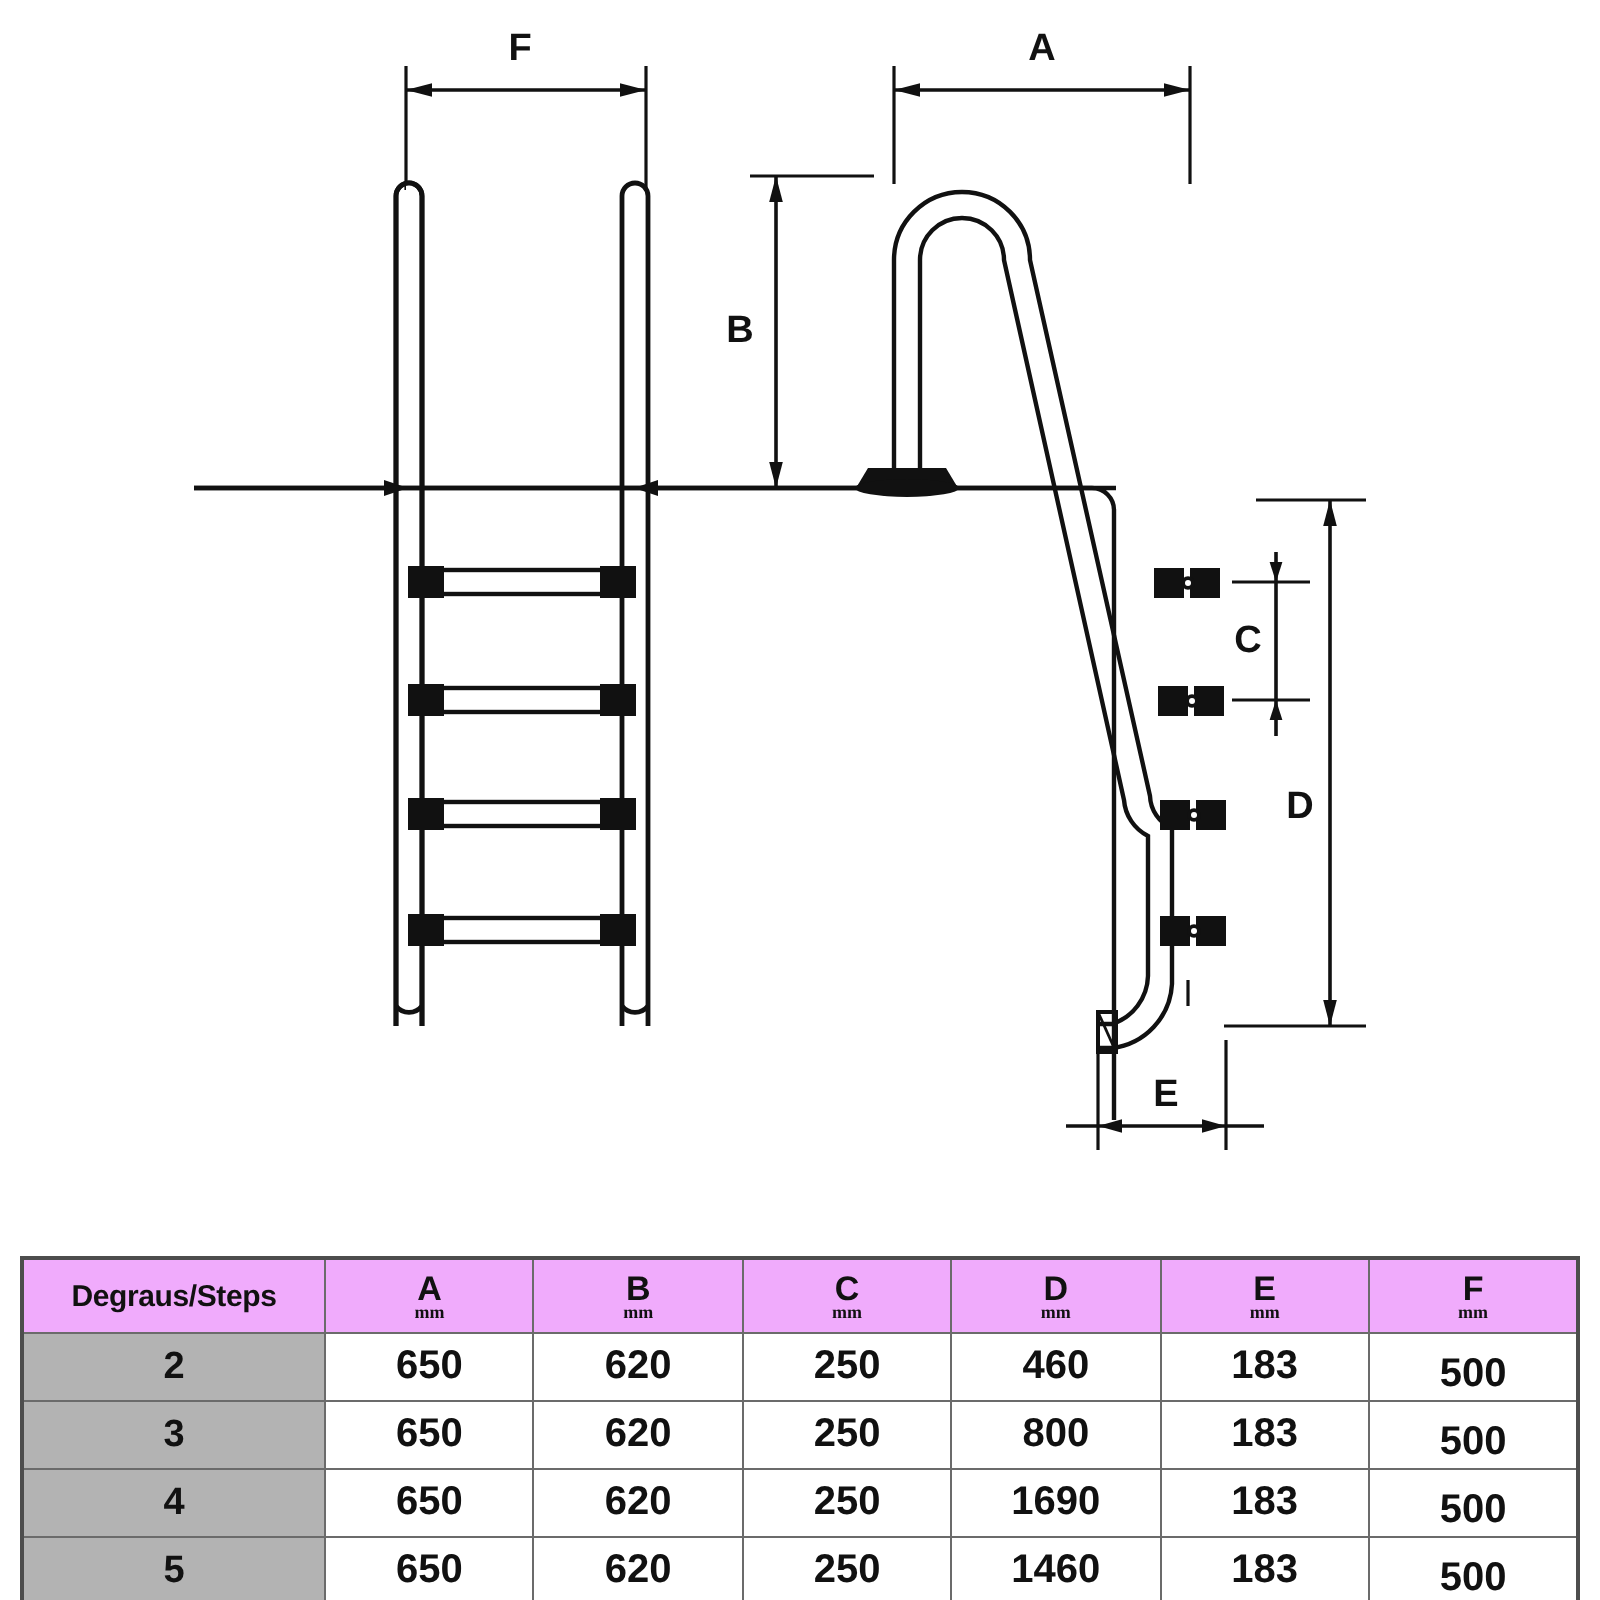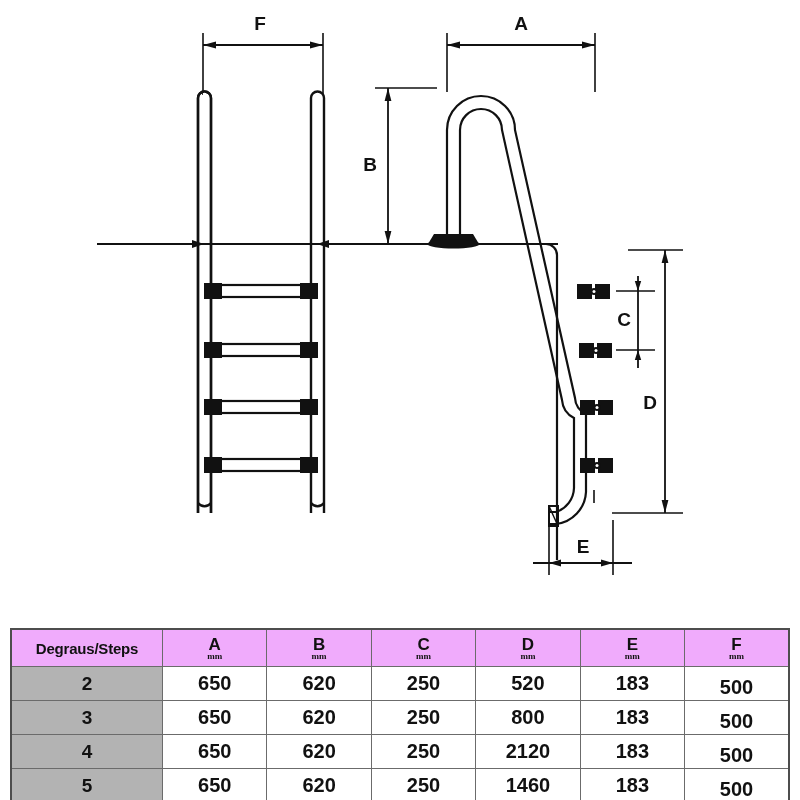--- a/index.html
+++ b/index.html
@@ -284,39 +284,39 @@
             <span class="hdr-unit">mm</span>
           </th>
         </tr>
       </thead>
       <tbody>
         <tr>
           <td class="steps-cell">2</td>
           <td>650</td>
           <td>620</td>
           <td>250</td>
-          <td>520</td>
+          <td>460</td>
           <td>183</td>
           <td class="f-cell">500</td>
         </tr>
         <tr>
           <td class="steps-cell">3</td>
           <td>650</td>
           <td>620</td>
           <td>250</td>
           <td>800</td>
           <td>183</td>
           <td class="f-cell">500</td>
         </tr>
         <tr>
           <td class="steps-cell">4</td>
           <td>650</td>
           <td>620</td>
           <td>250</td>
-          <td>2120</td>
+          <td>1690</td>
           <td>183</td>
           <td class="f-cell">500</td>
         </tr>
         <tr>
           <td class="steps-cell">5</td>
           <td>650</td>
           <td>620</td>
           <td>250</td>
           <td>1460</td>
           <td>183</td>

